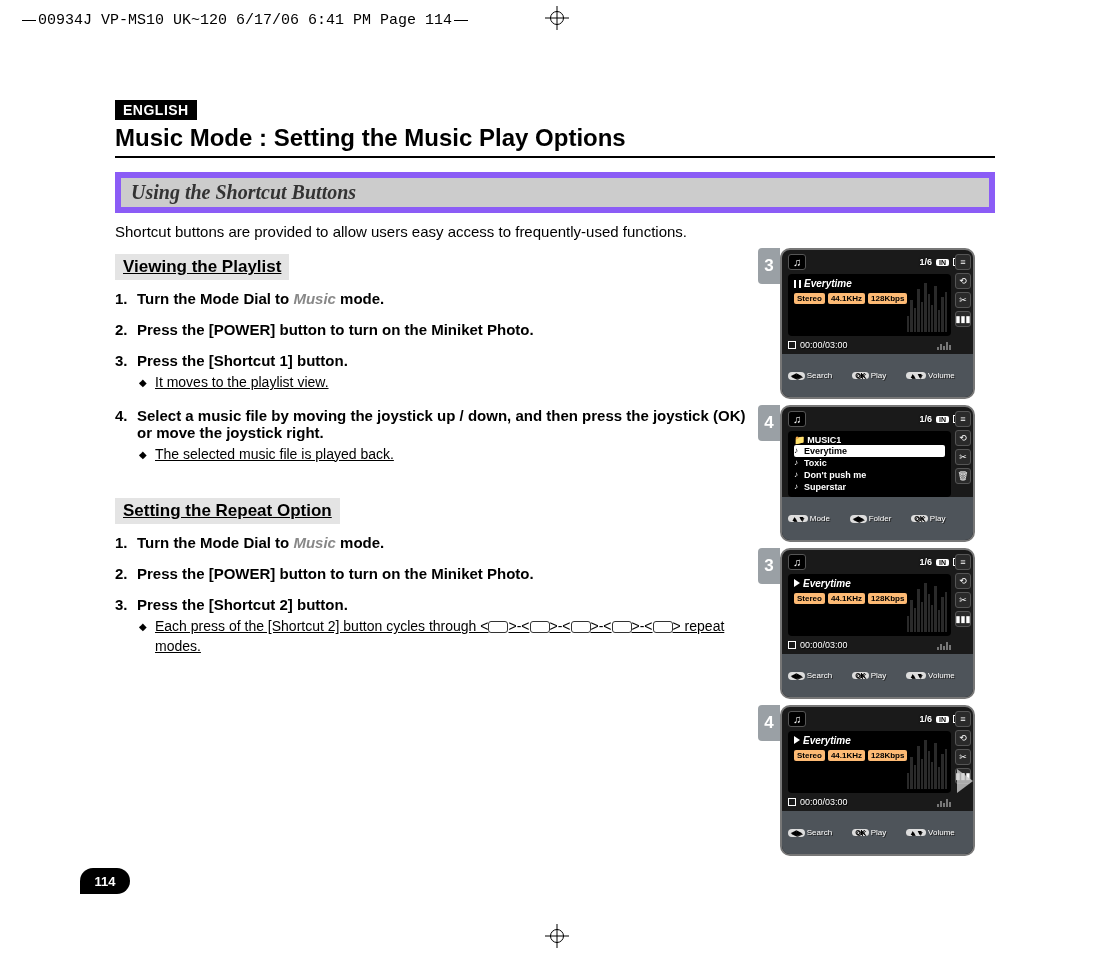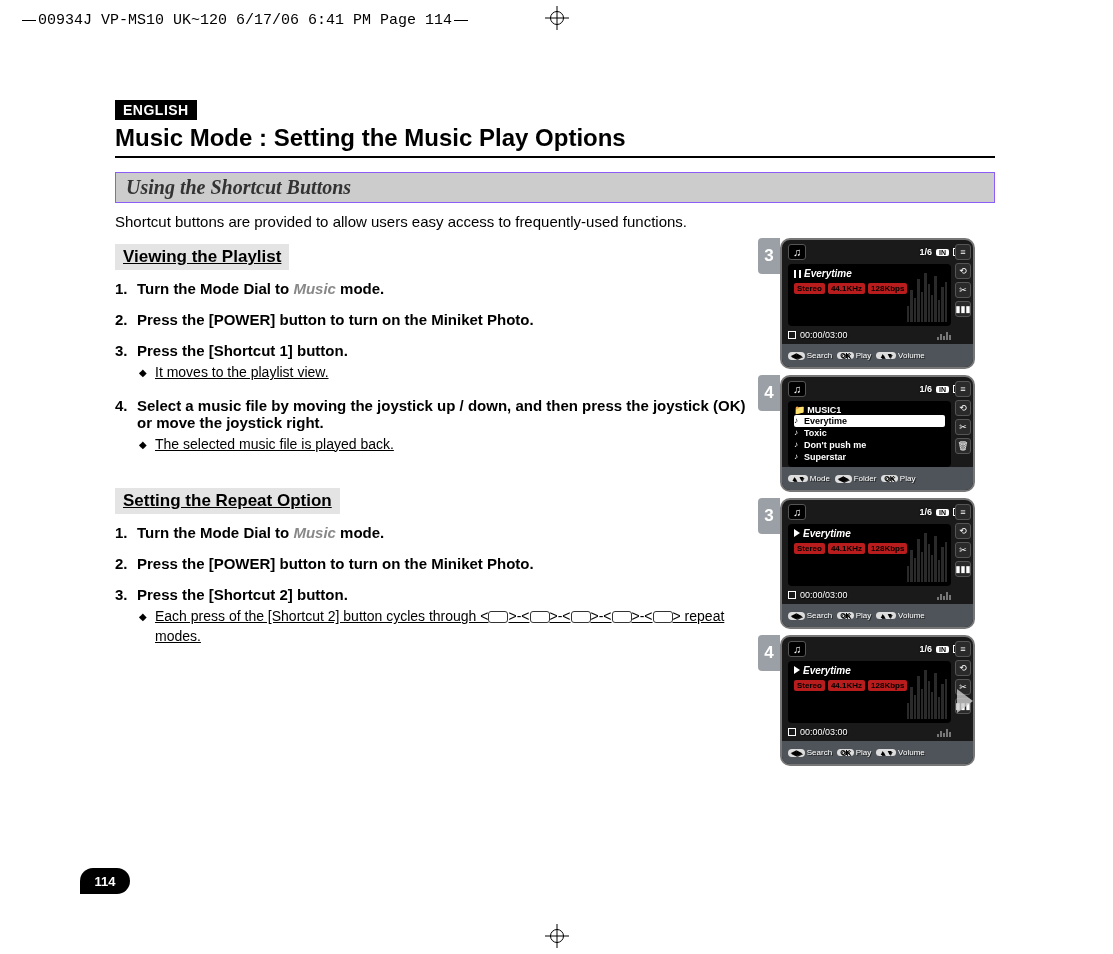--- a/index.html
+++ b/index.html
@@ -72,21 +72,21 @@
   }
 
   .section-hdr {
     background: #ccc;
     font-family: Georgia, "Times New Roman", serif;
     font-style: italic;
     font-weight: bold;
     font-size: 20px;
     padding: 3px 10px;
     margin-top: 14px;
-    border: 1px solid #8b5cf6;
+    border: 6px solid #8b5cf6;
     color: #333;
   }
 
   .intro {
     font-size: 15px;
     margin-top: 10px;
   }
 
   .content-cols {
     display: flex;
@@ -238,21 +238,21 @@
     min-height: 62px;
     position: relative;
   }
   .track-title { font-weight: bold; font-style: italic; font-size: 10px; text-shadow: 1px 1px 1px #000; }
   .play-ico { display:inline-block; width:0; height:0; border-left:6px solid #fff; border-top:4px solid transparent; border-bottom:4px solid transparent; margin-right:3px;}
   .pause-ico { display:inline-block; width:7px; height:8px; position:relative; margin-right:3px; vertical-align: middle;}
   .pause-ico::before, .pause-ico::after { content:""; position:absolute; top:0; width:2px; height:8px; background:#fff;}
   .pause-ico::before{left:0} .pause-ico::after{right:0}
 
   .tag-row { margin-top: 4px; display: flex; gap: 3px; }
-  .tag { background: #b91c1c; color:#000; font-size: 8px; font-weight: bold; padding: 1px 3px; border-radius: 2px; }
+  .tag { background: #fdba74; color:#000; font-size: 8px; font-weight: bold; padding: 1px 3px; border-radius: 2px; }
   .eq-bars {
     position: absolute;
     right: 4px; top: 4px; bottom: 4px; width: 40px;
     display: flex; align-items: flex-end; gap: 1px;
     opacity: 0.5;
   }
   .eq-bars span { flex:1; background:#555; }
 
   .time-row {
     margin: 4px 22px 4px 6px;
@@ -274,23 +274,23 @@
     width: 16px; height: 16px;
     background: #2a2a2a;
     border: 1px solid #555;
     border-radius: 3px;
     display:flex; align-items:center; justify-content:center;
     font-size: 9px;
   }
 
   .scr-foot {
     background: #4e545a;
-    padding: 7px 6px;
+    padding: 17px 6px;
     display: flex;
-    gap: 5px;
+    gap: 20px;
     font-size: 8px;
     align-items: center;
   }
   .scr-foot .fbtn {
     display:flex; align-items:center; gap:2px;
     text-shadow: 1px 1px #222;
   }
   .scr-foot .key {
     background:#ddd; color:#000; font-weight:bold;
     border-radius:6px; padding: 0 3px; font-size: 7px;

